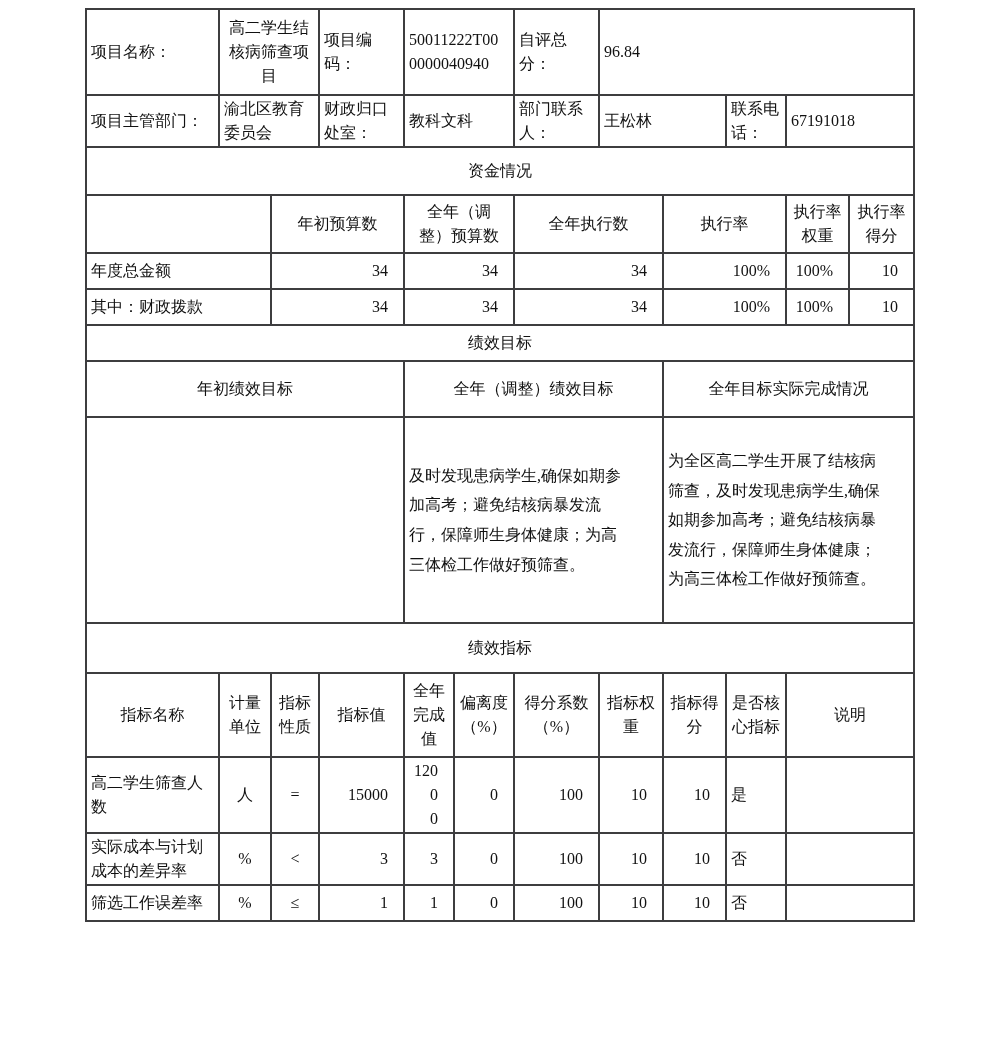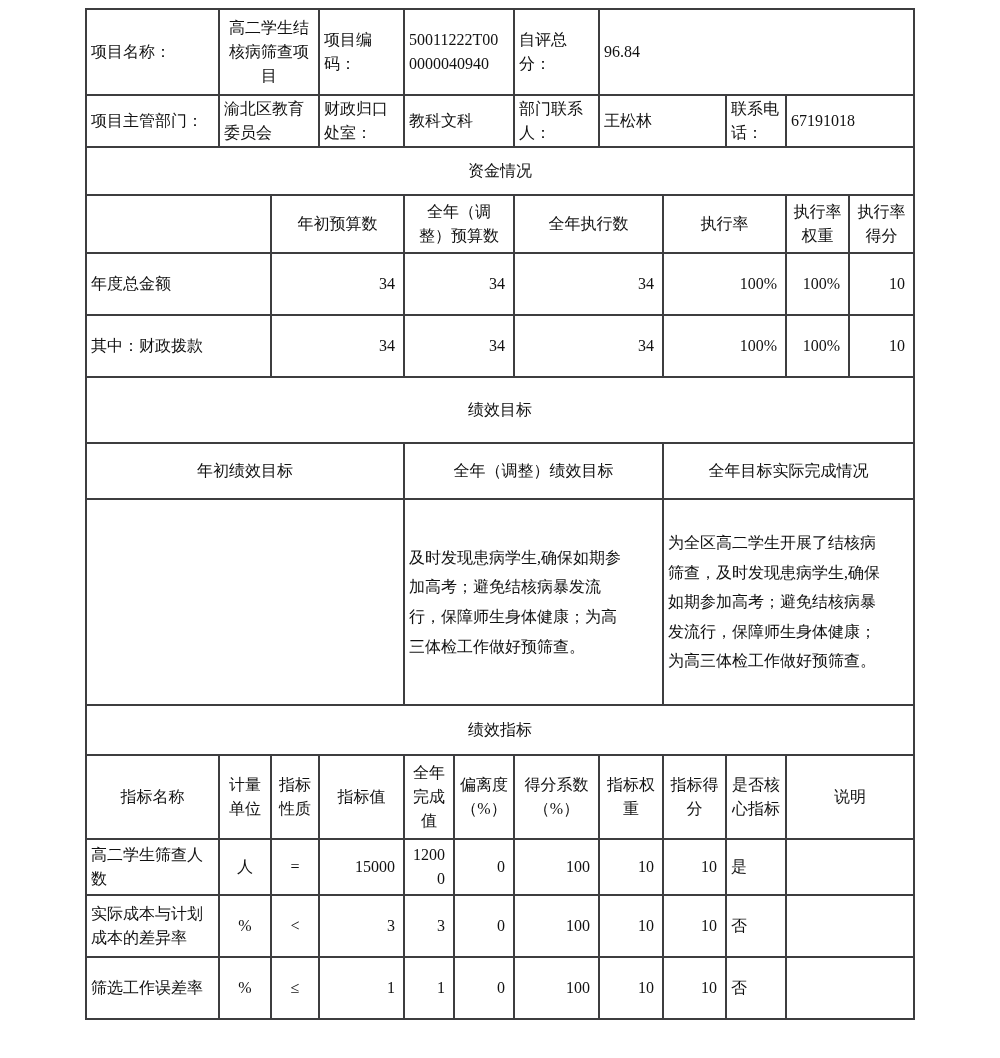--- a/index.html
+++ b/index.html
@@ -28,30 +28,30 @@
     font-size: 16px;
     line-height: 1.5;
     padding: 1px 4px;
     vertical-align: middle;
     white-space: pre-line;
     overflow: hidden;
     overflow-wrap: break-word;
   }
   .l { text-align: left; }
   .c { text-align: center; }
-  .r { text-align: right; padding-right: 8px; }
+  .r { text-align: right; padding-right: 15px; }
   .section-title { text-align: center; }
   .goal-text { line-height: 1.85; vertical-align: middle; }
   
   .h88  { height: 86px; }
   .h62  { height: 48px; }
   .h50  { height: 48px; margin-top: 43px; }
   .h60  { height: 58px; }
-  .h56  { height: 62px; }
-  .h54  { height: 66px; margin-top: 45px; }
+  .h56  { height: 36px; }
+  .h54  { height: 36px; margin-top: 45px; }
   .h58  { height: 56px; }
   .h208 { height: 206px; margin-top: 25px; }
   .h52  { height: 50px; }
   .h86  { height: 84px; }
 </style>
 </head>
 <body>
 
 <table class="doc">
   <colgroup>

